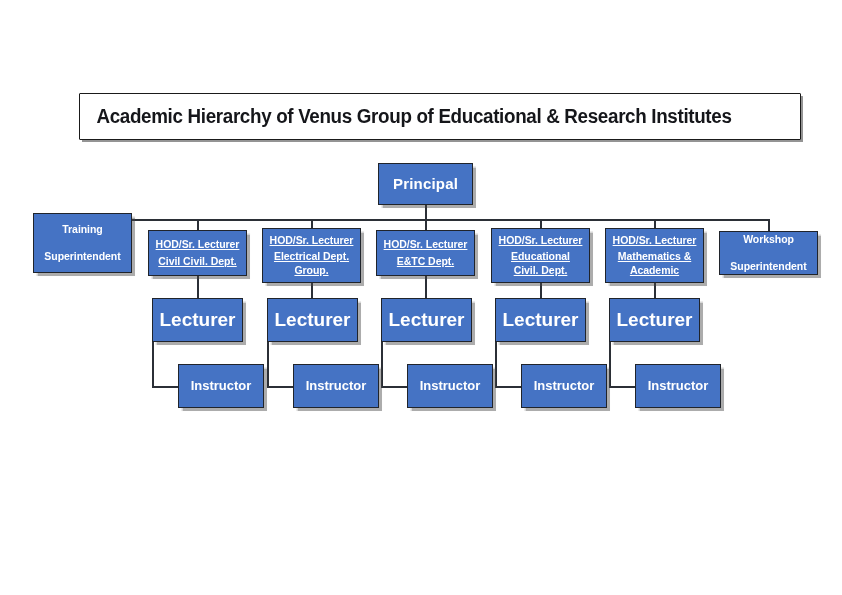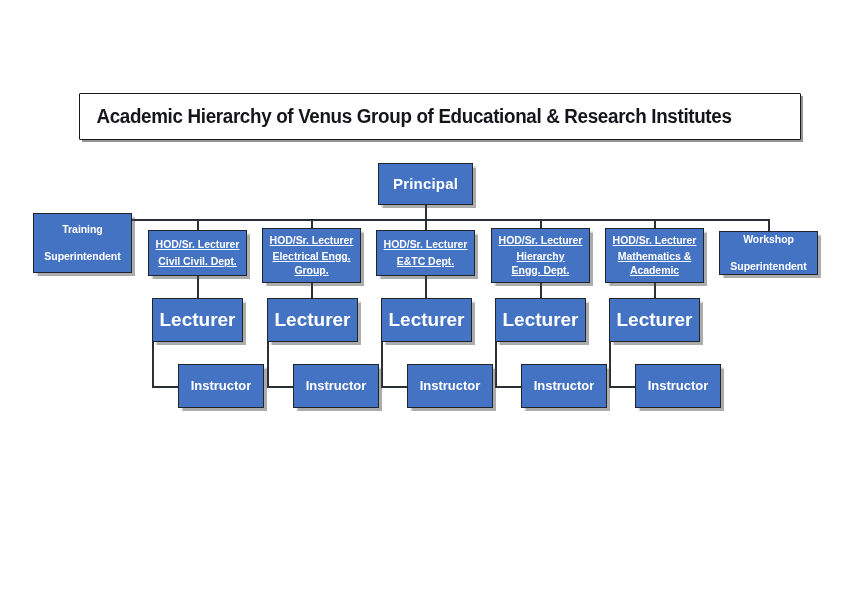--- a/index.html
+++ b/index.html
@@ -129,33 +129,33 @@
     <span class="ln">Superintendent</span>
   </div>
 
   <div class="node dept" style="left:148px; top:230px; width:99px; height:46px;">
     <span class="ln">HOD/Sr. Lecturer</span>
     <span class="ln">Civil Civil. Dept.</span>
   </div>
 
   <div class="node dept" style="left:262px; top:228px; width:99px; height:55px;">
     <span class="ln">HOD/Sr. Lecturer</span>
-    <span class="ln">Electrical Engg.</span>
+    <span class="ln">Electrical Dept.</span>
     <span class="ln">Group.</span>
   </div>
 
   <div class="node dept" style="left:376px; top:230px; width:99px; height:46px;">
     <span class="ln">HOD/Sr. Lecturer</span>
     <span class="ln">E&amp;TC Dept.</span>
   </div>
 
   <div class="node dept" style="left:491px; top:228px; width:99px; height:55px;">
     <span class="ln">HOD/Sr. Lecturer</span>
-    <span class="ln">Hierarchy</span>
-    <span class="ln">Engg. Dept.</span>
+    <span class="ln">Educational</span>
+    <span class="ln">Civil. Dept.</span>
   </div>
 
   <div class="node dept" style="left:605px; top:228px; width:99px; height:55px;">
     <span class="ln">HOD/Sr. Lecturer</span>
     <span class="ln">Mathematics &amp;</span>
     <span class="ln">Academic</span>
   </div>
 
   <div class="node unit" style="left:719px; top:231px; width:99px; height:44px;">
     <span class="ln">Workshop</span>

